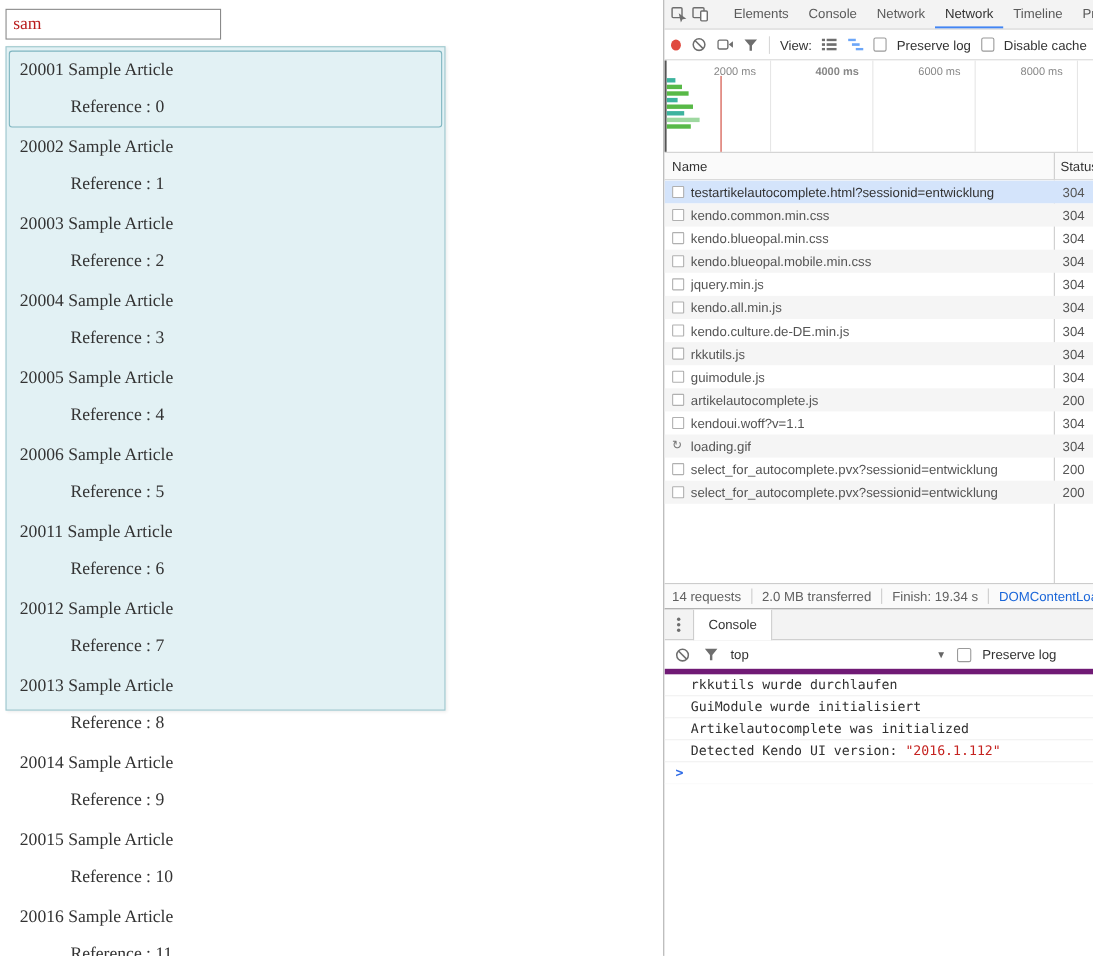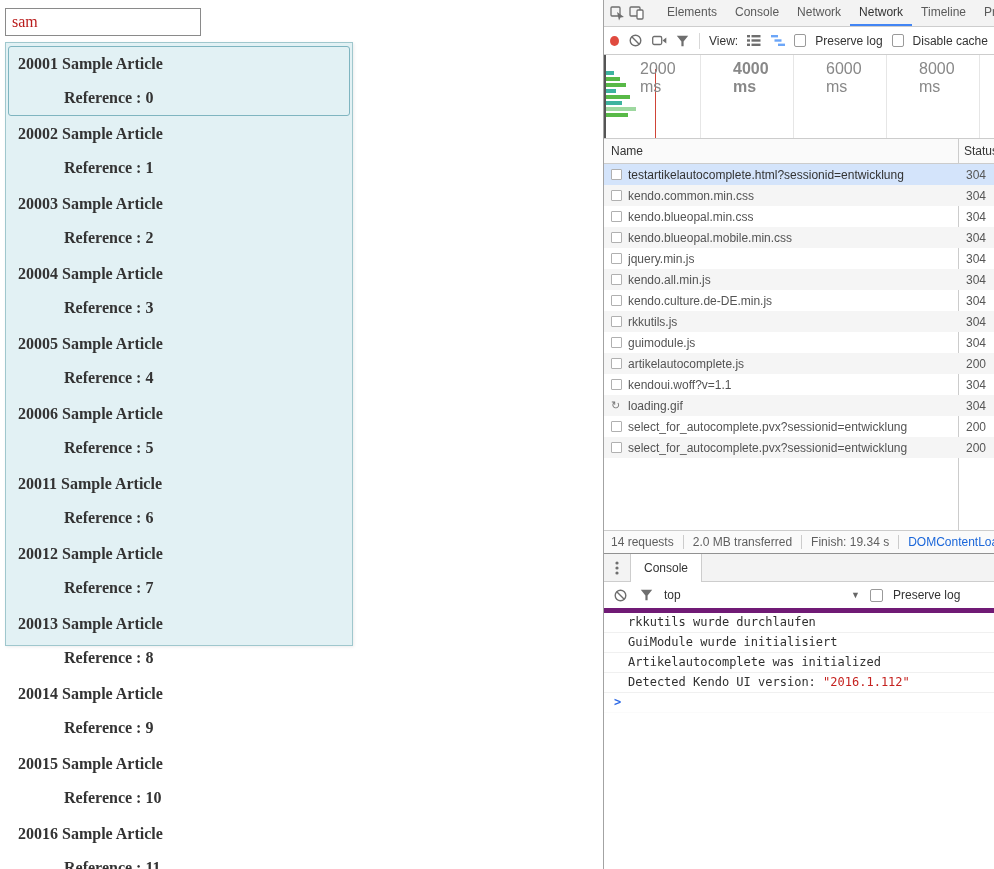--- a/index.html
+++ b/index.html
@@ -3,23 +3,23 @@
 <meta charset="utf-8">
 <style>
   html,body{margin:0;padding:0;}
   body{width:994px;height:869px;overflow:hidden;background:#fff;position:relative;
        font-family:"Liberation Sans",sans-serif;}
 
   
   .page{position:absolute;left:0;top:0;width:603px;height:869px;background:#fff;}
   .search-input{position:absolute;left:5px;top:8px;width:196px;height:28px;box-sizing:border-box;
     border:1px solid #8a8a8a;padding:2px 6px;font-family:"Liberation Serif",serif;font-size:16px;color:#b91c1c;outline:none;}
-  .ac-list{position:absolute;left:5px;top:42px;width:348px;height:604px;box-sizing:border-box;
+  .ac-list{position:absolute;left:5px;top:42px;width:400px;height:604px;box-sizing:border-box;
     background:#e2f1f4;border:1px solid #9fc7cd;padding:3px 2px 0 2px;overflow:visible;
-    box-shadow:1px 1px 3px rgba(0,0,0,0.08);font-weight:bold;}
+    box-shadow:1px 1px 3px rgba(0,0,0,0.08);}
   .ac-item{height:70px;box-sizing:border-box;padding:8px 10px 0 10px;cursor:default;
     font-family:"Liberation Serif",serif;font-size:16px;color:#333;}
   .ac-item.focused{border:1px solid #7fb5c0;border-radius:3px;padding:7px 9px 0 9px;}
   .ac-line1{line-height:19px;}
   .ac-line2{line-height:19px;margin-top:15px;margin-left:46px;}
 
   
   .devtools{position:absolute;left:603px;top:0;width:391px;height:869px;box-sizing:border-box;
     border-left:1px solid #a3a3a3;background:#fff;font-size:12px;color:#333;
     display:flex;flex-direction:column;overflow:hidden;}
@@ -33,21 +33,21 @@
   .net-toolbar{height:27px;flex:0 0 27px;border-bottom:1px solid #cdcdcd;background:#fff;
     display:flex;align-items:center;gap:9px;padding:0 6px;white-space:nowrap;overflow:hidden;}
   .rec{width:10px;height:10px;border-radius:50%;background:#e04a3f;display:inline-block;cursor:pointer;}
   .tb-icon{display:inline-flex;align-items:center;justify-content:center;width:16px;height:16px;cursor:pointer;}
   .vsep{width:1px;height:16px;background:#d8d8d8;display:inline-block;}
   .lbl{color:#333;}
   .checkbox{width:11px;height:11px;border:1px solid #9a9a9a;background:#fff;display:inline-block;border-radius:2px;cursor:pointer;}
 
   .overview{height:83px;flex:0 0 83px;position:relative;border-bottom:1px solid #ccc;background:#fff;cursor:crosshair;}
   .gridline{position:absolute;top:0;bottom:0;width:1px;background:#e6e6e6;}
-  .tick{position:absolute;top:5px;width:56px;text-align:left;font-size:16px;color:#888;}
+  .tick{position:absolute;top:5px;width:56px;text-align:center;font-size:10px;color:#888;}
   .redline{position:absolute;left:51px;top:14px;bottom:0;width:1px;background:#d04437;}
   .bars{position:absolute;left:2px;top:16px;}
   .ov-left-edge{position:absolute;left:0;top:0;bottom:0;width:2px;background:#555;}
 
   .net-header{height:25px;flex:0 0 25px;box-sizing:border-box;background:#fafafa;border-bottom:1px solid #ccc;
     display:flex;align-items:center;padding-left:7px;position:relative;color:#333;}
   .status-col{position:absolute;left:360px;}
   .col-divider{position:absolute;left:354px;top:0;bottom:0;width:1px;background:#ccc;}
 
   .rows-wrap{height:366px;flex:0 0 366px;position:relative;overflow:hidden;background:#fff;}

